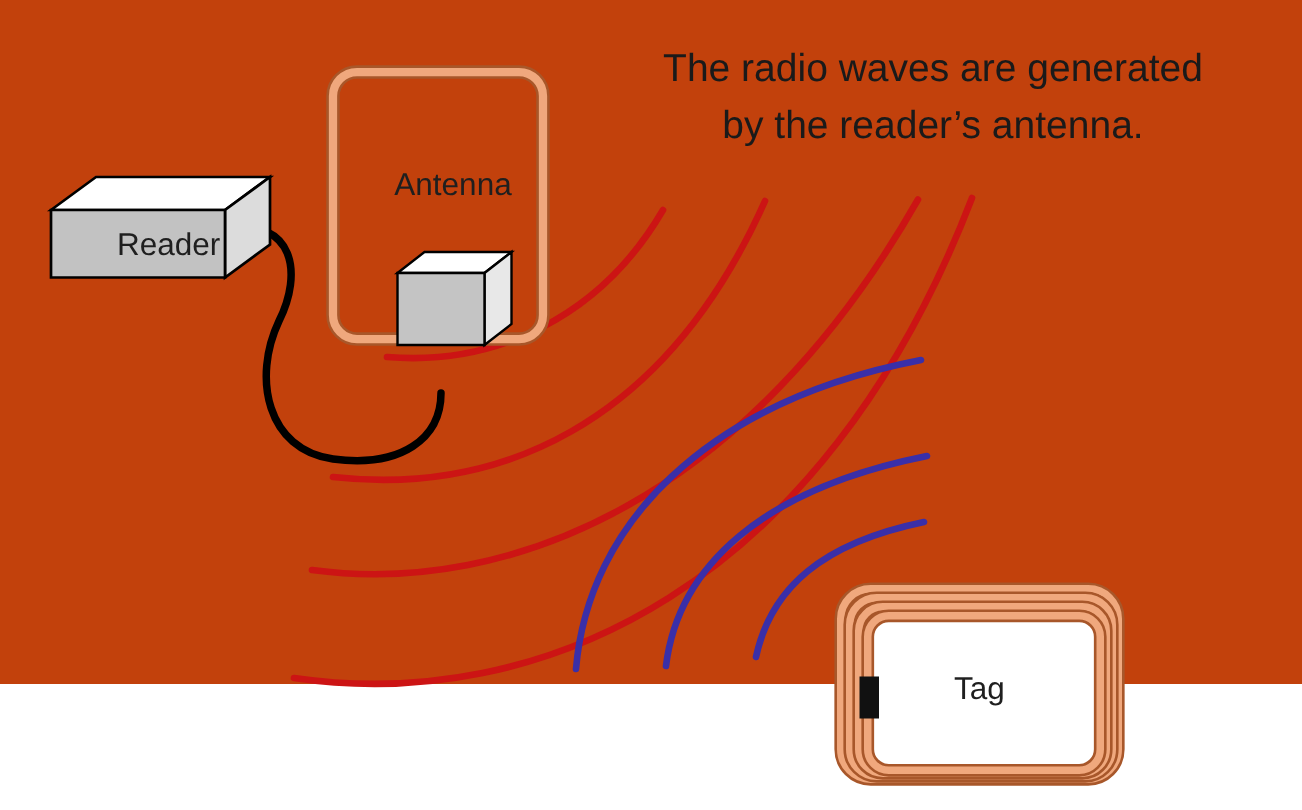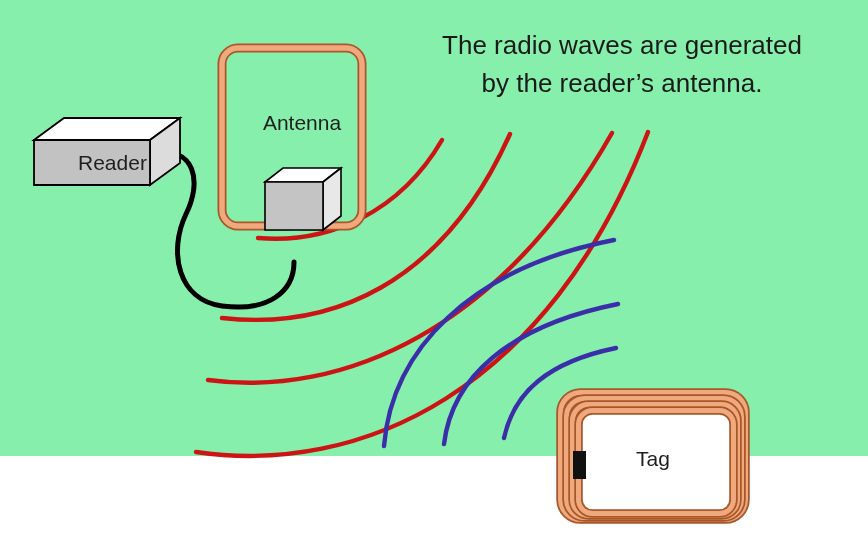--- a/index.html
+++ b/index.html
@@ -12,21 +12,21 @@
     width: 868px;
     height: 540px;
     font-family: "Liberation Sans", sans-serif;
     overflow: hidden;
     position: relative;
   }
   #diagram-root {
     position: relative;
     width: 868px;
     height: 456px;
-    background: #86efac;
+    background: #c2410c;
   }
   #scene {
     position: absolute;
     left: 0;
     top: 0;
     width: 868px;
     height: 540px;
     display: block;
   }
   .caption-text {

